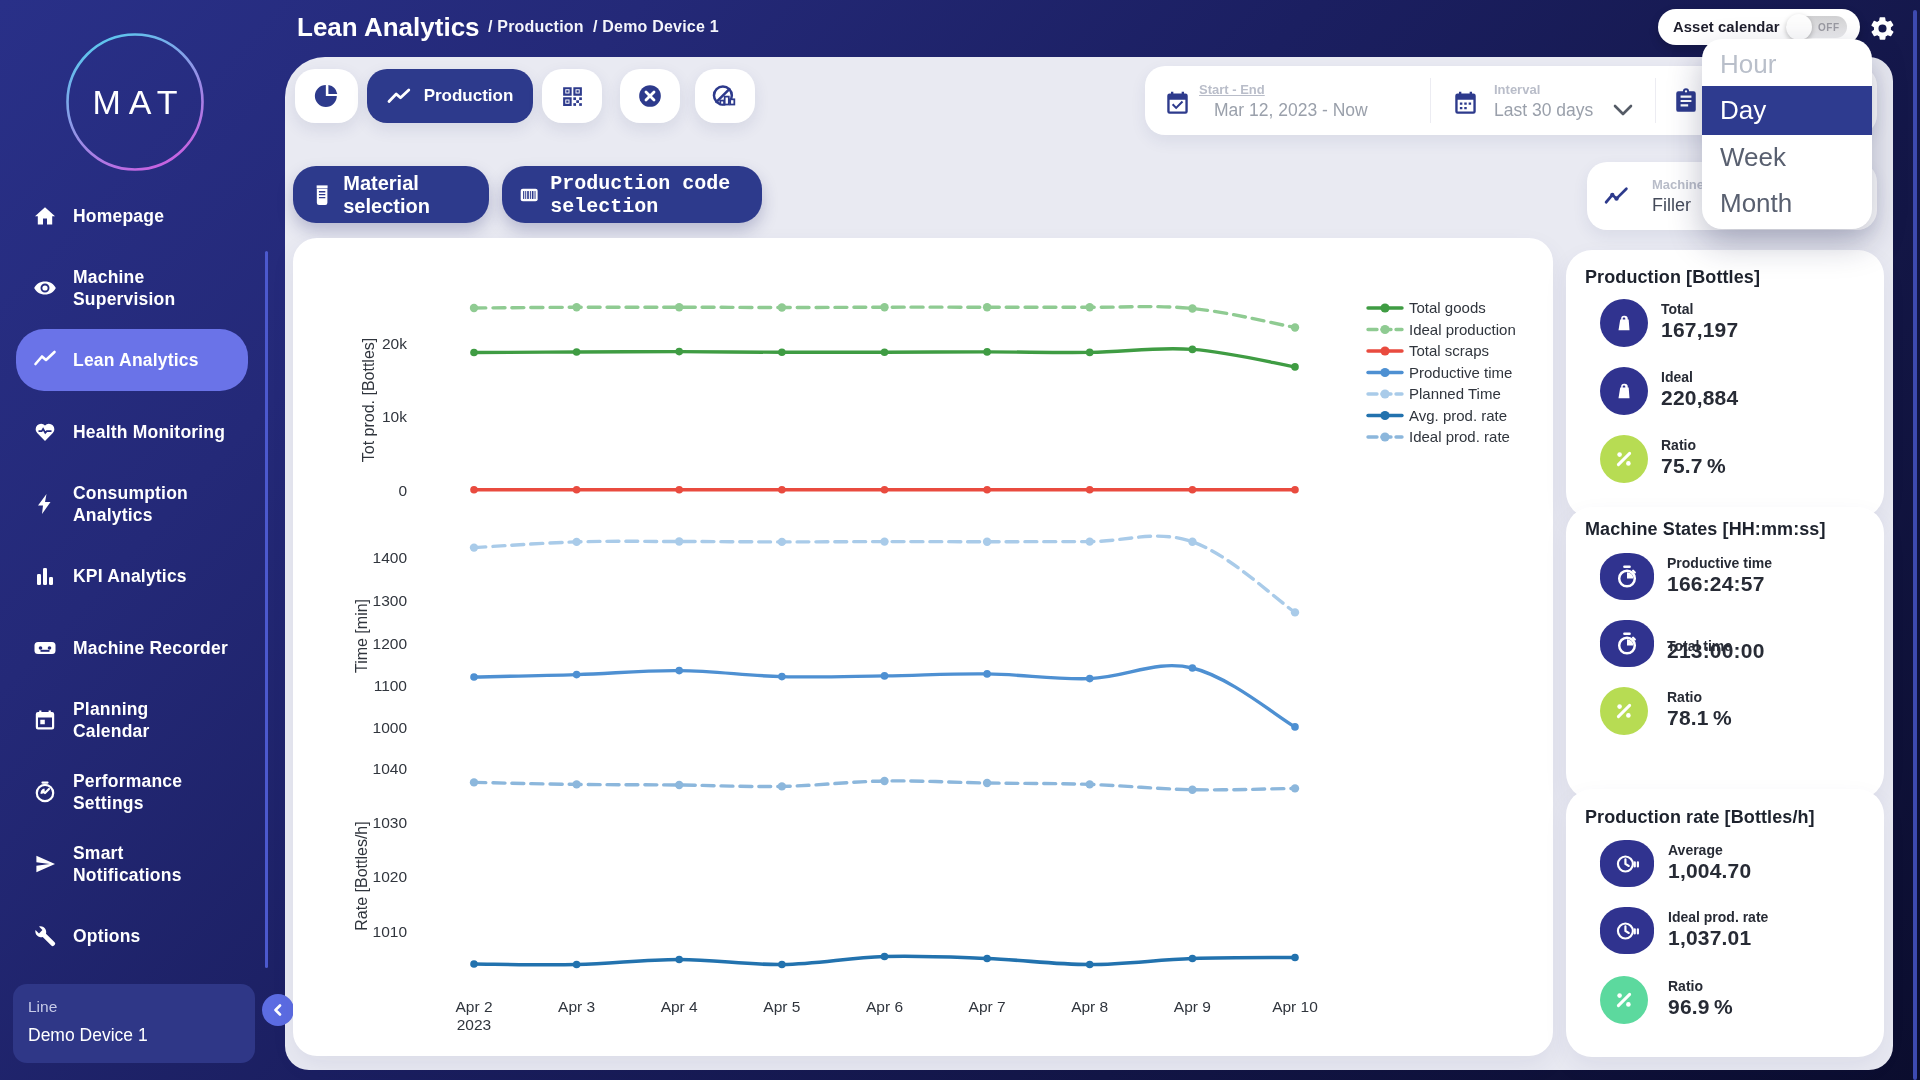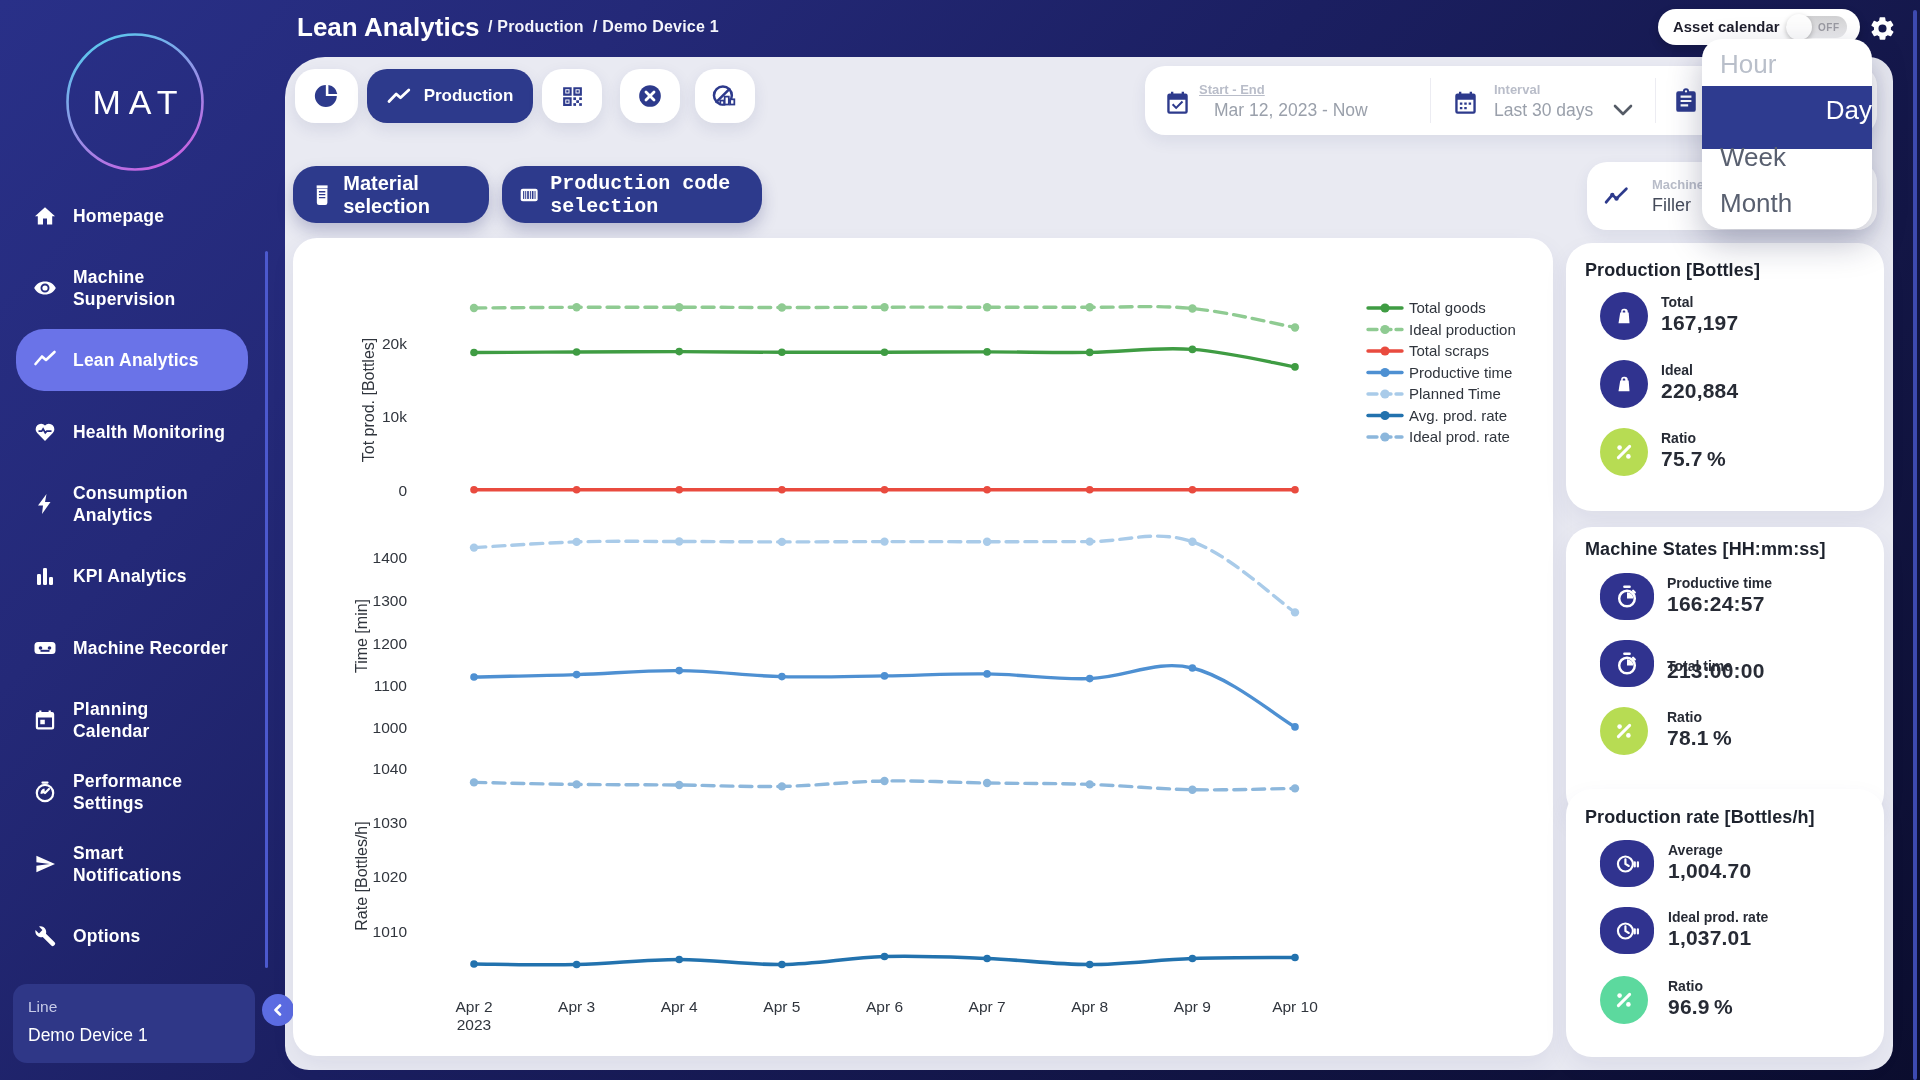--- a/index.html
+++ b/index.html
@@ -50,21 +50,21 @@
   
   #assetpill { position:absolute; left:1658px; top:9px; width:202px; height:36px; background:#fff; border-radius:18px;
                box-shadow:0 4px 10px rgba(0,0,0,.18); display:flex; align-items:center;}
   #assetpill .t { margin-left:15px; font-size:14.8px; font-weight:bold; color:#1e1e2c; letter-spacing:.1px;}
   #toggle { position:absolute; left:128px; top:7px; width:61px; height:22px; border-radius:11px; background:linear-gradient(#d0d0d2,#ededef); }
   #knob { position:absolute; left:0px; top:-2px; width:26px; height:26px; border-radius:50%; background:#fdfdfd; box-shadow:0 2px 5px rgba(0,0,0,.25);}
   #toggle .off { position:absolute; left:32px; top:6px; font-size:10px; font-weight:bold; color:#9a9aa2; letter-spacing:.5px;}
   #dropdown { position:absolute; left:1702px; top:39px; width:170px; height:190px; background:#fff; border-radius:20px;
               box-shadow:0 14px 34px rgba(20,25,70,.28); z-index:9;}
   #dropdown .it { position:absolute; left:0; width:170px; height:46px; line-height:46px; padding-left:18px; font-size:26px;}
-  #dropdown .sel { background:#2e3b8f; color:#fff; height:63px; line-height:49px;text-align:right;}
+  #dropdown .sel { background:#2e3b8f; color:#fff; height:49px; line-height:49px;}
   
   #chartcard { position:absolute; left:293px; top:238px; width:1260px; height:818px; background:#fff; border-radius:24px;
                box-shadow:0 10px 24px rgba(40,45,110,.07);}
   
   .rcard { position:absolute; left:1566px; width:318px; background:#fff; border-radius:26px; box-shadow:0 10px 24px rgba(40,45,110,.07);}
   .rcard h3 { position:absolute; left:19px; font-size:18px; font-weight:bold; color:#1d222d; letter-spacing:.1px;}
   .rrow { position:absolute; left:34px; }
   .rrow .cir { position:absolute; left:0; top:0; display:flex; align-items:center; justify-content:center;}
   .rrow .lab { position:absolute; left:61px; top:2px; font-size:14px; font-weight:bold; color:#272b35; white-space:nowrap;}
   .rrow .val { position:absolute; left:61px; top:19px; font-size:21px; font-weight:bold; color:#272b35; white-space:nowrap; letter-spacing:.2px;}
@@ -426,21 +426,21 @@
     <text x="1409" y="334.5">Ideal production</text>
     <text x="1409" y="356">Total scraps</text>
     <text x="1409" y="377.5">Productive time</text>
     <text x="1409" y="399">Planned Time</text>
     <text x="1409" y="420.5">Avg. prod. rate</text>
     <text x="1409" y="442">Ideal prod. rate</text>
   </g>
 </svg>
 </div>
 
-<div class="rcard" id="rc1" style="top:243px; height:268px;border-radius:26px;">
+<div class="rcard" id="rc1" style="top:250px; height:268px;border-radius:26px;">
   <h3 style="top:17px;">Production [Bottles]</h3>
   <div class="rrow" style="top:49px; height:48px;">
     <span class="cir c-navy" style="width:48px; height:48px; border-radius:50%;">
       <svg width="22" height="22" viewBox="0 0 24 24">
           <path d="M12 4.2a3.1 3.1 0 0 0-3.1 3.1v.9h-1L6 19.8h12L17.1 8.2h-1v-.9A3.1 3.1 0 0 0 12 4.2zm0 1.7c.8 0 1.4.6 1.4 1.4v.9h-2.8v-.9c0-.8.6-1.4 1.4-1.4z" fill="#fff"></path>
         </svg>
     </span>
     <div class="lab">Total</div>
       <div class="val">167,197</div>
   </div>
@@ -458,21 +458,21 @@
       <svg width="24" height="24" viewBox="0 0 24 24">
           <path d="M6.4 17.6 17.6 6.4" stroke="#fff" stroke-width="3" stroke-linecap="round"></path>
           <circle cx="7.6" cy="7.6" r="2.3" fill="#fff"></circle>
           <circle cx="16.4" cy="16.4" r="2.3" fill="#fff"></circle>
         </svg>
     </span>
     <div class="lab">Ratio</div>
       <div class="val">75.7 %</div>
   </div>
 </div>
-<div class="rcard" id="rc2" style="top:527px; height:292px;">
+<div class="rcard" id="rc2" style="top:507px; height:292px;">
   <h3 style="top:12px;">Machine States [HH:mm:ss]</h3>
   <div class="rrow" style="top:46px; height:48px;">
     <span class="cir c-navy" style="width:54px; height:47px; border-radius:45%;">
       <svg width="26" height="26" viewBox="0 0 24 24">
           <circle cx="12" cy="13.4" r="7.2" fill="none" stroke="#fff" stroke-width="2.3"></circle>
           <path d="M9.6 2.6h4.8" stroke="#fff" stroke-width="2.3" stroke-linecap="round"></path>
           <path d="M17.6 6.2l1.6 1.6" stroke="#fff" stroke-width="2.1" stroke-linecap="round"></path>
           <path d="M12 13.4V7.6a5.8 5.8 0 0 1 5.8 5.8z" fill="#fff"></path>
         </svg>
     </span>

